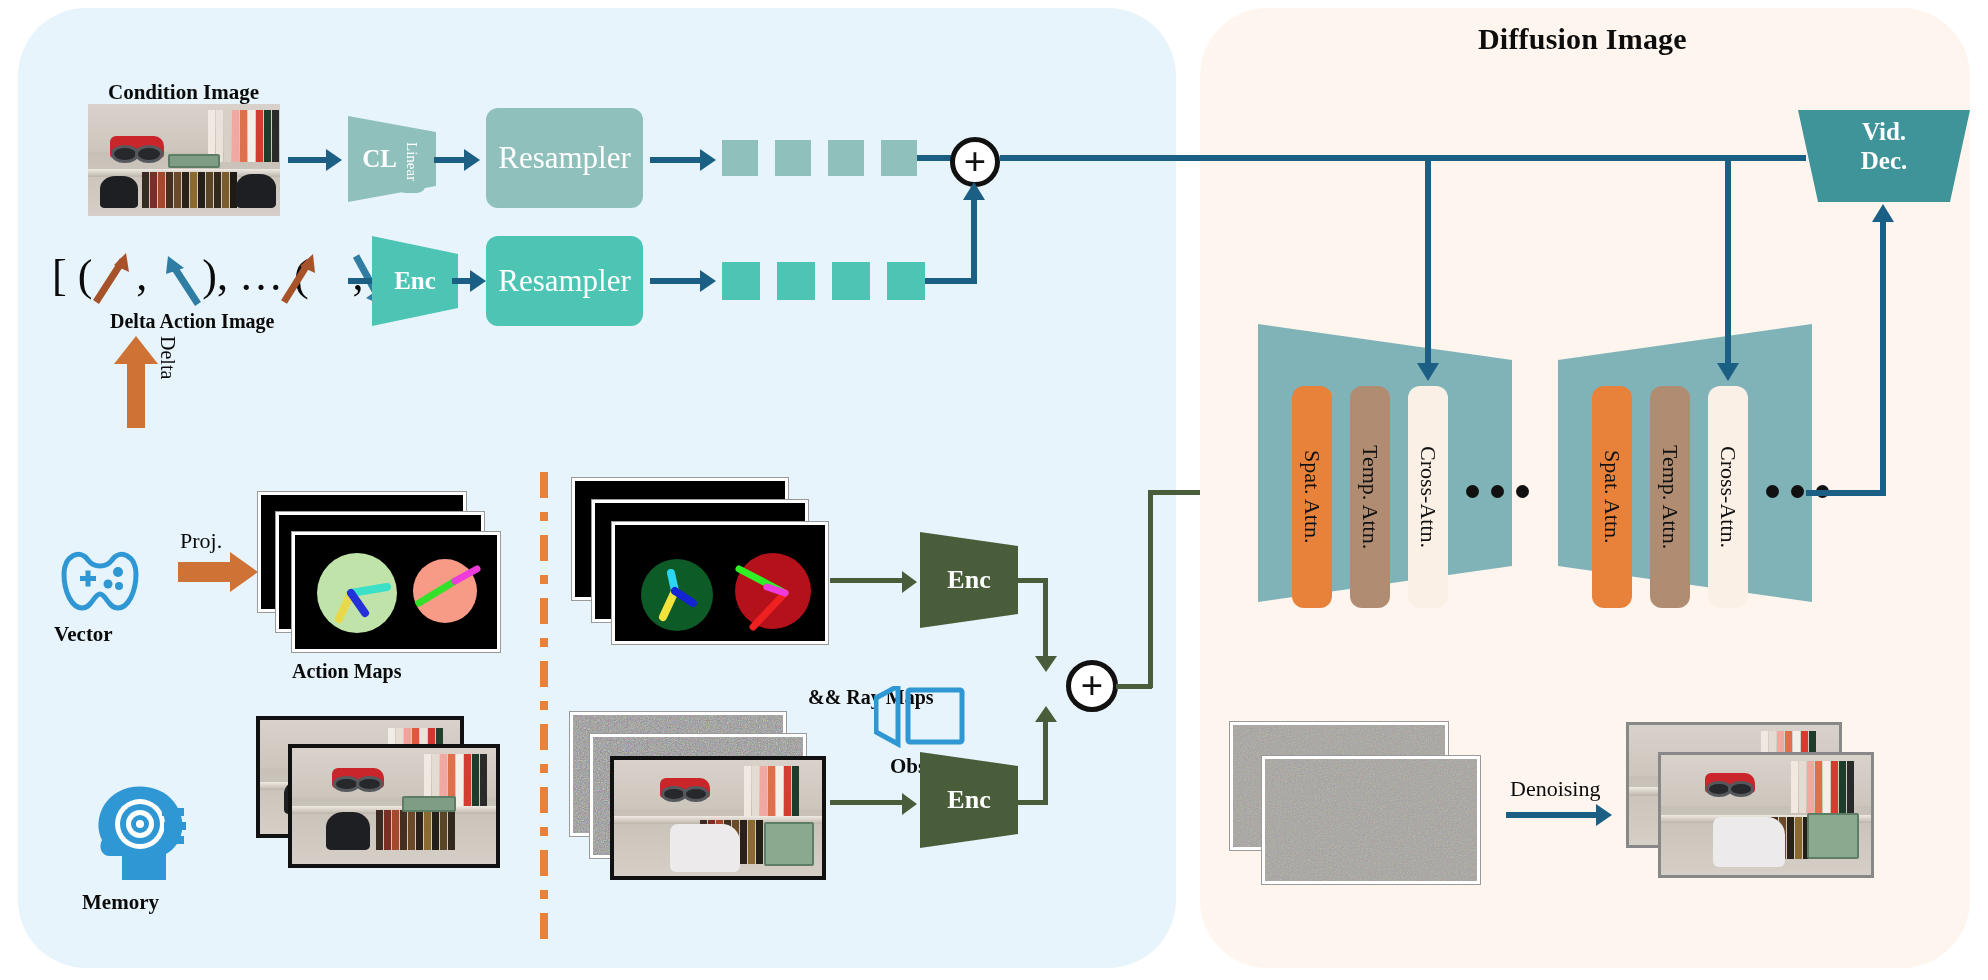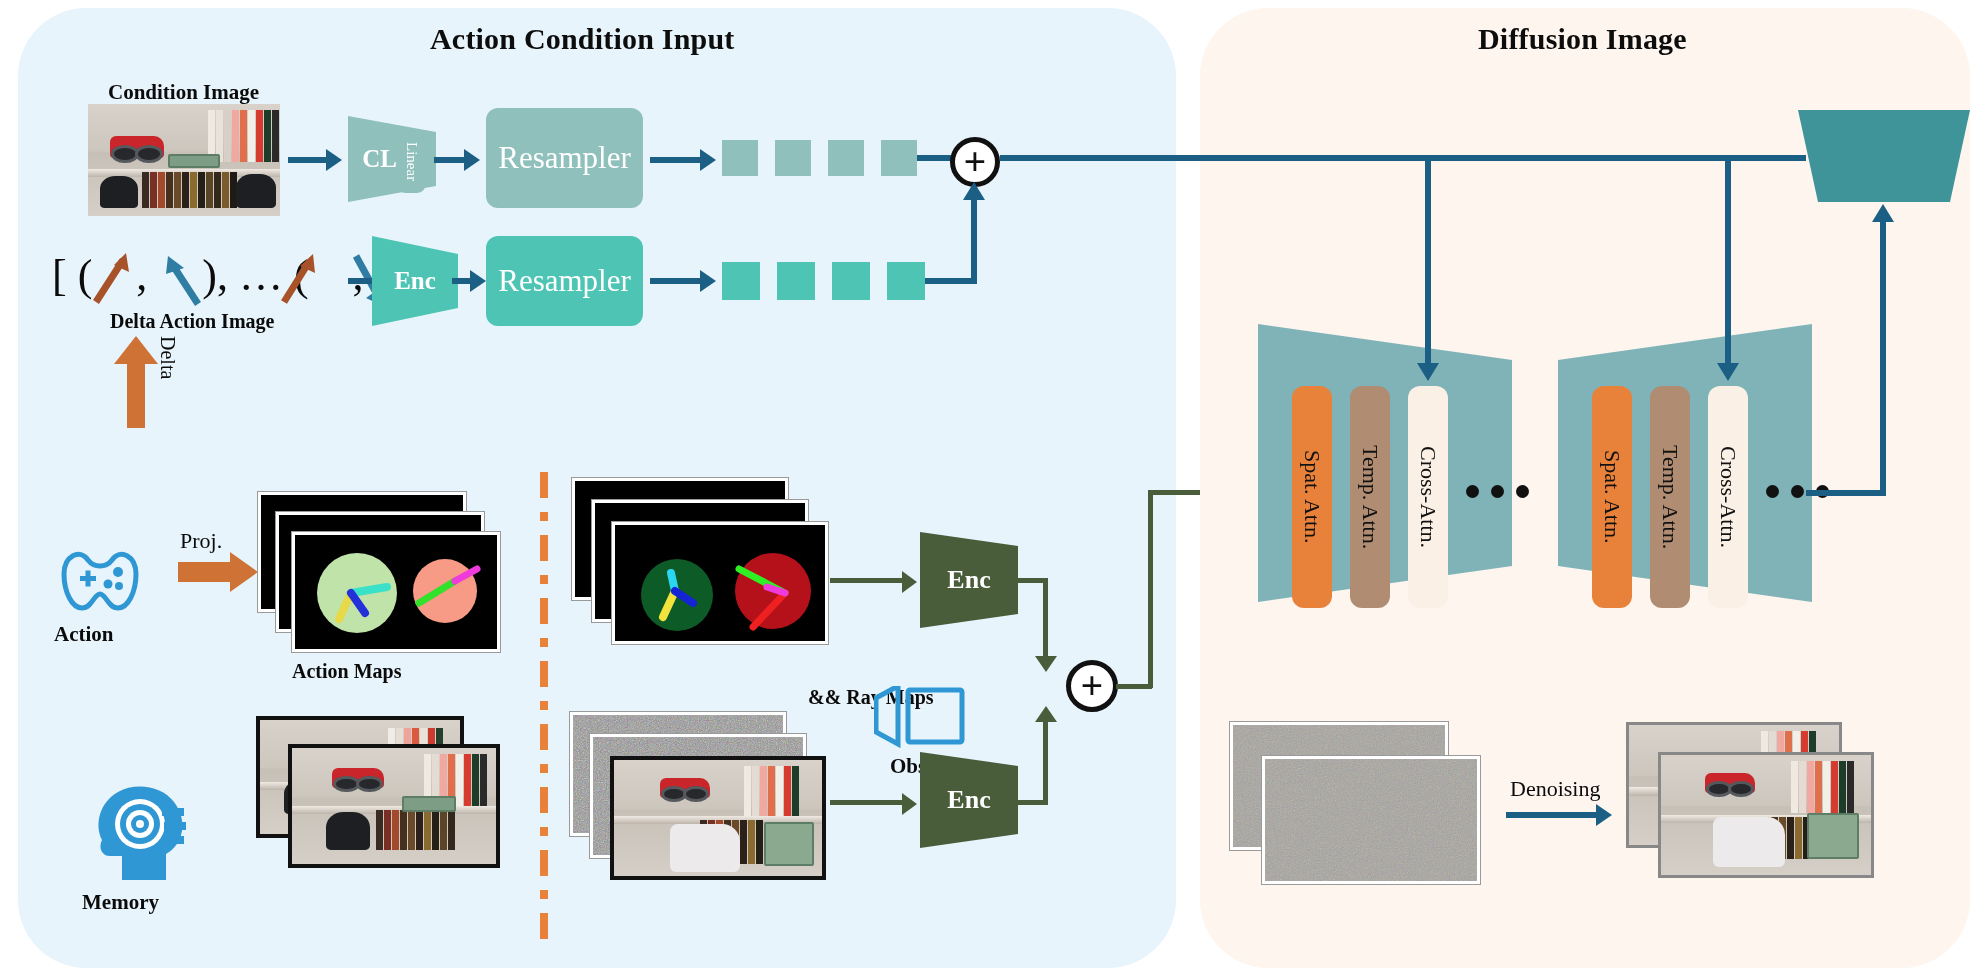--- a/index.html
+++ b/index.html
@@ -81,21 +81,20 @@
              box-shadow: 0 0 0 1px #9a9a9a; }
   .dot-ellipsis { position:absolute; display:flex; gap:12px; }
   .dot-ellipsis span { width:13px; height:13px; border-radius:50%; background:#111; display:block; }
 </style>
 </head>
 <body>
 
 <div class="stage">
 
   <div class="panel-left"></div>
-  <div class="panel-title" id="title-left">Action Condition Input</div>
 
   <div class="lbl" style="left:108px; top:80px; font-size:21px;">Condition Image</div>
 
   <div class="photo" style="left:88px; top:104px; width:192px; height:112px;">
     <div class="shelfwall"></div>
     <div class="shelfboard" style="top:58%;"></div>
     <div class="books" style="left:120px; top:6px; height:52px;">
       <i style="background:#efe9e2"></i>
         <i style="background:#e8e2db"></i>
         <i style="background:#d8cfc6"></i>
@@ -235,21 +234,21 @@
 
   <svg style="position:absolute; left:50px; top:546px;" width="100" height="70">
     <path d="M14,28 C14,10 30,2 38,14 C44,22 56,22 62,14 C70,2 86,10 86,28
              C86,46 78,62 68,62 C58,62 56,48 50,48 C44,48 42,62 32,62 C22,62 14,46 14,28 Z" fill="none" stroke="#2f97d4" stroke-width="5"></path>
     <rect x="30" y="30" width="16" height="5" fill="#2f97d4"></rect>
     <rect x="35.5" y="24.5" width="5" height="16" fill="#2f97d4"></rect>
     <circle cx="68" cy="26" r="5" fill="#2f97d4"></circle>
     <circle cx="58" cy="38" r="4.5" fill="#2f97d4"></circle>
     <circle cx="69" cy="40" r="4" fill="#2f97d4"></circle>
   </svg>
-  <div class="lbl" style="left:54px; top:622px; font-size:21px;">Action</div>
+  <div class="lbl" style="left:54px; top:622px; font-size:21px;">Vector</div>
 
   <div class="lbl-plain" style="left:180px; top:528px; font-size:22px;">Proj.</div>
   <svg style="position:absolute; left:178px; top:552px;" width="82" height="40">
     <polygon points="0,10 52,10 52,0 80,20 52,40 52,30 0,30" fill="#cf7236"></polygon>
   </svg>
 
   <div class="amframe" style="left:258px; top:492px; width:208px; height:120px;"></div>
   <div class="amframe" style="left:276px; top:512px; width:208px; height:120px;"></div>
   <div class="amframe" style="left:292px; top:532px; width:208px; height:120px;">
     <svg width="202" height="114" viewBox="0 0 202 114">
@@ -478,20 +477,25 @@
 
   <div class="hline" style="left:1000px; top:155px; width:806px; background:#1c5f84;"></div>
   <div class="vline" style="left:1425px; top:155px; height:212px; background:#1c5f84;"></div>
   <div class="ahead-d" style="left:1417px; top:363px; border-top:18px solid #1c5f84;"></div>
   <div class="vline" style="left:1725px; top:155px; height:212px; background:#1c5f84;"></div>
   <div class="ahead-d" style="left:1717px; top:363px; border-top:18px solid #1c5f84;"></div>
 
   <svg style="position:absolute; left:1798px; top:110px;" width="172" height="92">
     <polygon points="0,0 172,0 152,92 20,92" fill="#3e9499"></polygon>
   </svg>
+  <div style="position:absolute; left:1798px; top:118px; width:172px; text-align:center;
+              color:#fff; font-weight:bold; font-size:25px; line-height:1.15;">
+    <div>Vid.</div>
+    <div>Dec.</div>
+  </div>
 
   <div class="hline" style="left:1806px; top:490px; width:80px; background:#1c5f84;"></div>
   <div class="vline" style="left:1880px; top:222px; height:272px; background:#1c5f84;"></div>
   <div class="ahead-u" style="left:1872px; top:204px; border-bottom:18px solid #1c5f84;"></div>
 
   <div class="amframe" style="left:1230px; top:722px; width:218px; height:128px; background:#8f8f8f;">
     <svg width="212" height="122">
       <defs>
           <filter id="n3">
             <feTurbulence type="fractalNoise" baseFrequency="0.85" numOctaves="3"></feTurbulence>

